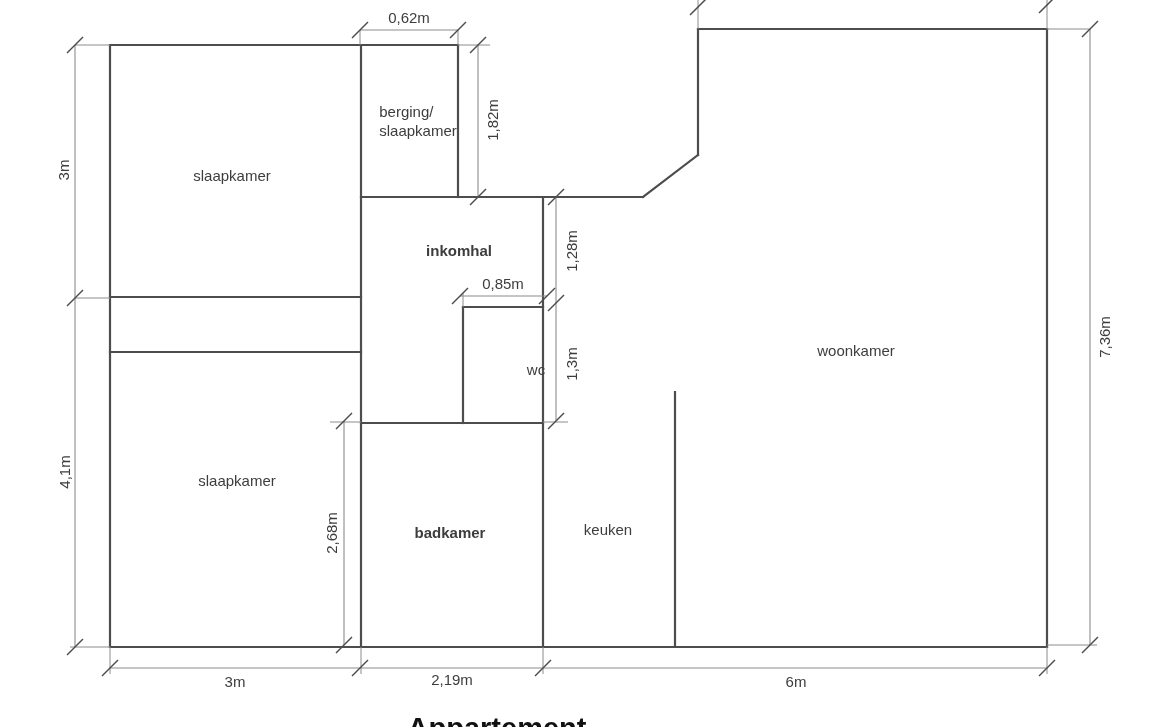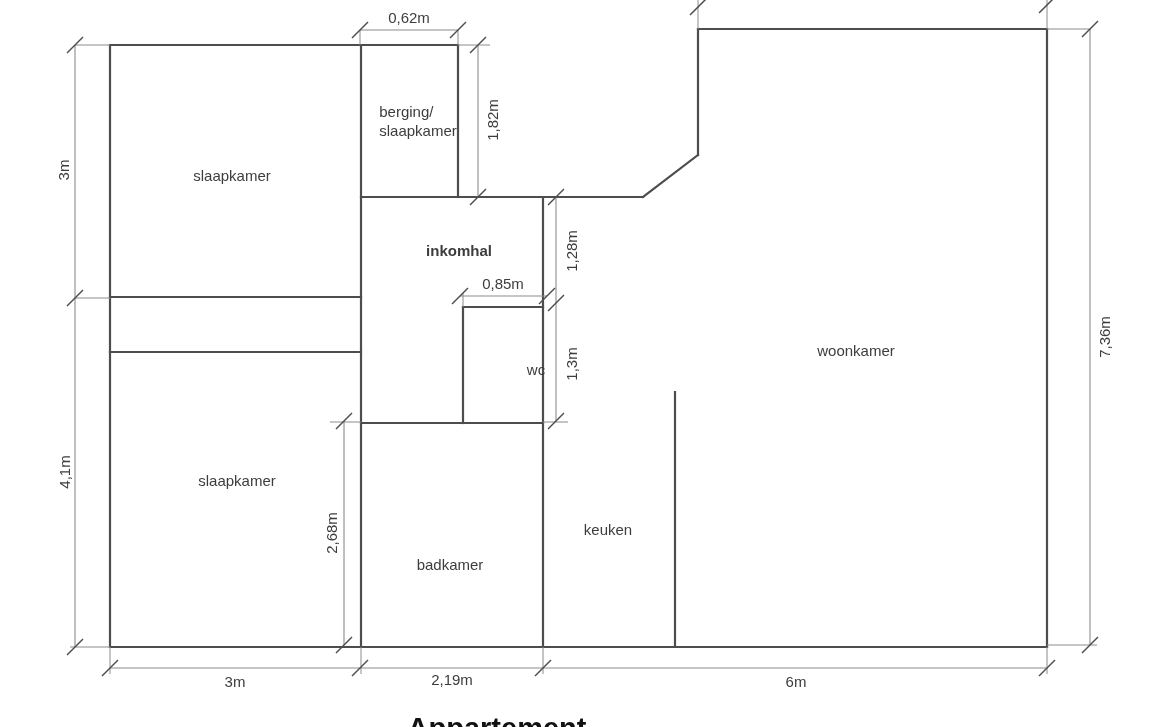--- a/index.html
+++ b/index.html
@@ -113,21 +113,21 @@
   </div>
 
   <div class="lbl" style="left:459px; top:250px;font-weight:bold;">inkomhal</div>
 
   <div class="lbl" style="left:504px; top:369px;margin-left:32px;">wc</div>
 
   <div class="lbl" style="left:856px; top:350px;">woonkamer</div>
 
   <div class="lbl" style="left:237px; top:480px;">slaapkamer</div>
 
-  <div class="lbl" style="left:450px; top:564px;">badkamer</div>
+  <div class="lbl" style="left:450px; top:532px;font-weight:bold;">badkamer</div>
 
   <div class="lbl" style="left:608px; top:529px;">keuken</div>
 
   <div class="lbl" style="left:409px; top:17px;">0,62m</div>
 
   <div class="lbl rot" style="left:492px; top:120px;">1,82m</div>
 
   <div class="lbl rot" style="left:63px; top:170px;">3m</div>
 
   <div class="lbl rot" style="left:64px; top:472px;">4,1m</div>

